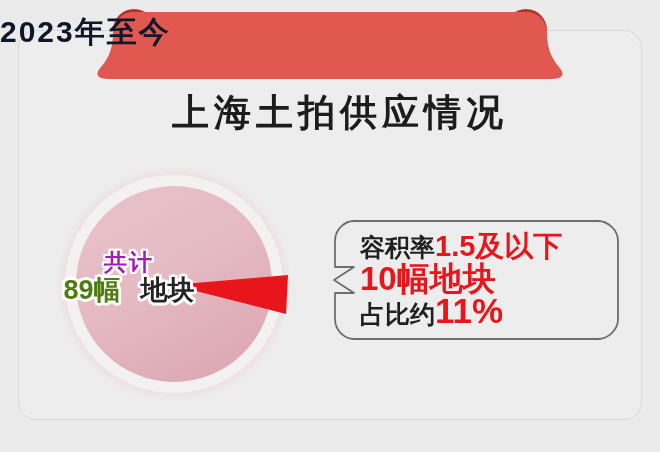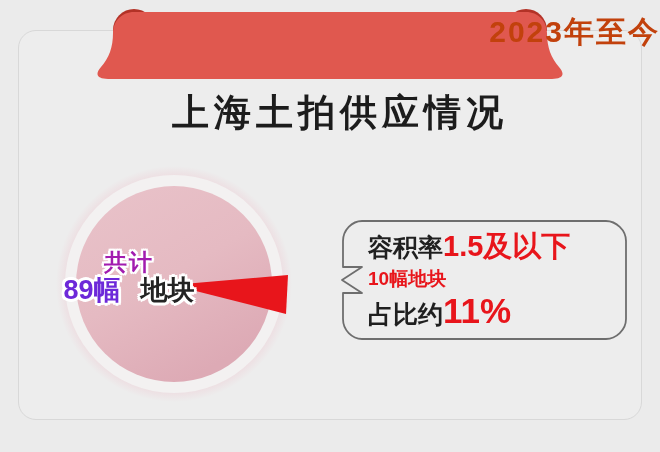--- a/index.html
+++ b/index.html
@@ -35,24 +35,24 @@
     top: 0;
     width: 660px;
     height: 92px;
     pointer-events: none;
   }
   #banner-label {
     position: absolute;
     left: 0;
     top: 12px;
     width: 660px;
-    text-align: right;
+    text-align: left;
     font-size: 30px;
     font-weight: bold;
-    color: #c2410c;
+    color: #0f172a;
     letter-spacing: 2px;
     line-height: 40px;
     white-space: nowrap;
   }
 
   
   #main-title {
     position: absolute;
     left: 0;
     top: 88px;
@@ -98,61 +98,61 @@
     white-space: nowrap;
   }
   .pie-line2 {
     font-size: 27px;
     font-weight: bold;
     letter-spacing: 0px;
     margin-top: 2px;
     white-space: nowrap;
   }
   .pie-line2 .num {
-    color: #6d28d9;
+    color: #4d7c0f;
     text-shadow:
       -2.4px -2.4px 0 #fff,  2.4px -2.4px 0 #fff,
       -2.4px  2.4px 0 #fff,  2.4px  2.4px 0 #fff,
        0 -2.8px 0 #fff, 0 2.8px 0 #fff,
       -2.8px 0 0 #fff, 2.8px 0 0 #fff;
   }
   .pie-line2 .unit {
     color: #232323;
     text-shadow:
       -2.4px -2.4px 0 #fff,  2.4px -2.4px 0 #fff,
       -2.4px  2.4px 0 #fff,  2.4px  2.4px 0 #fff,
        0 -2.8px 0 #fff, 0 2.8px 0 #fff,
       -2.8px 0 0 #fff, 2.8px 0 0 #fff;
     margin-left: 20px;
   }
 
   
   #callout {
     position: absolute;
-    left: 340px;
+    left: 332px;
     top: 219px;
     width: 288px;
     height: 122px;
   }
   #callout-text {
     position: absolute;
     left: 28px;
     top: 11px;
     width: 252px;
   }
   .co-line {
     white-space: nowrap;
     font-weight: bold;
     line-height: 32px;
   }
   .co-dark { color: #1f1f1f; }
   .co-red  { color: #e8151b; }
   .co-l1 { font-size: 25px; letter-spacing: 0px; }
   .co-l1 .co-red { font-size: 29px; }
-  .co-l2 { font-size: 19px; letter-spacing: 0px; }
+  .co-l2 { font-size: 33px; letter-spacing: 0px; }
   .co-l3 { font-size: 25px; }
   .co-l3 .co-red { font-size: 35px; }
 </style>
 </head>
 <body>
 
 <div id="card"></div>
 
 <div id="banner-wrap">
   <svg width="660" height="92" viewBox="0 0 660 92">

